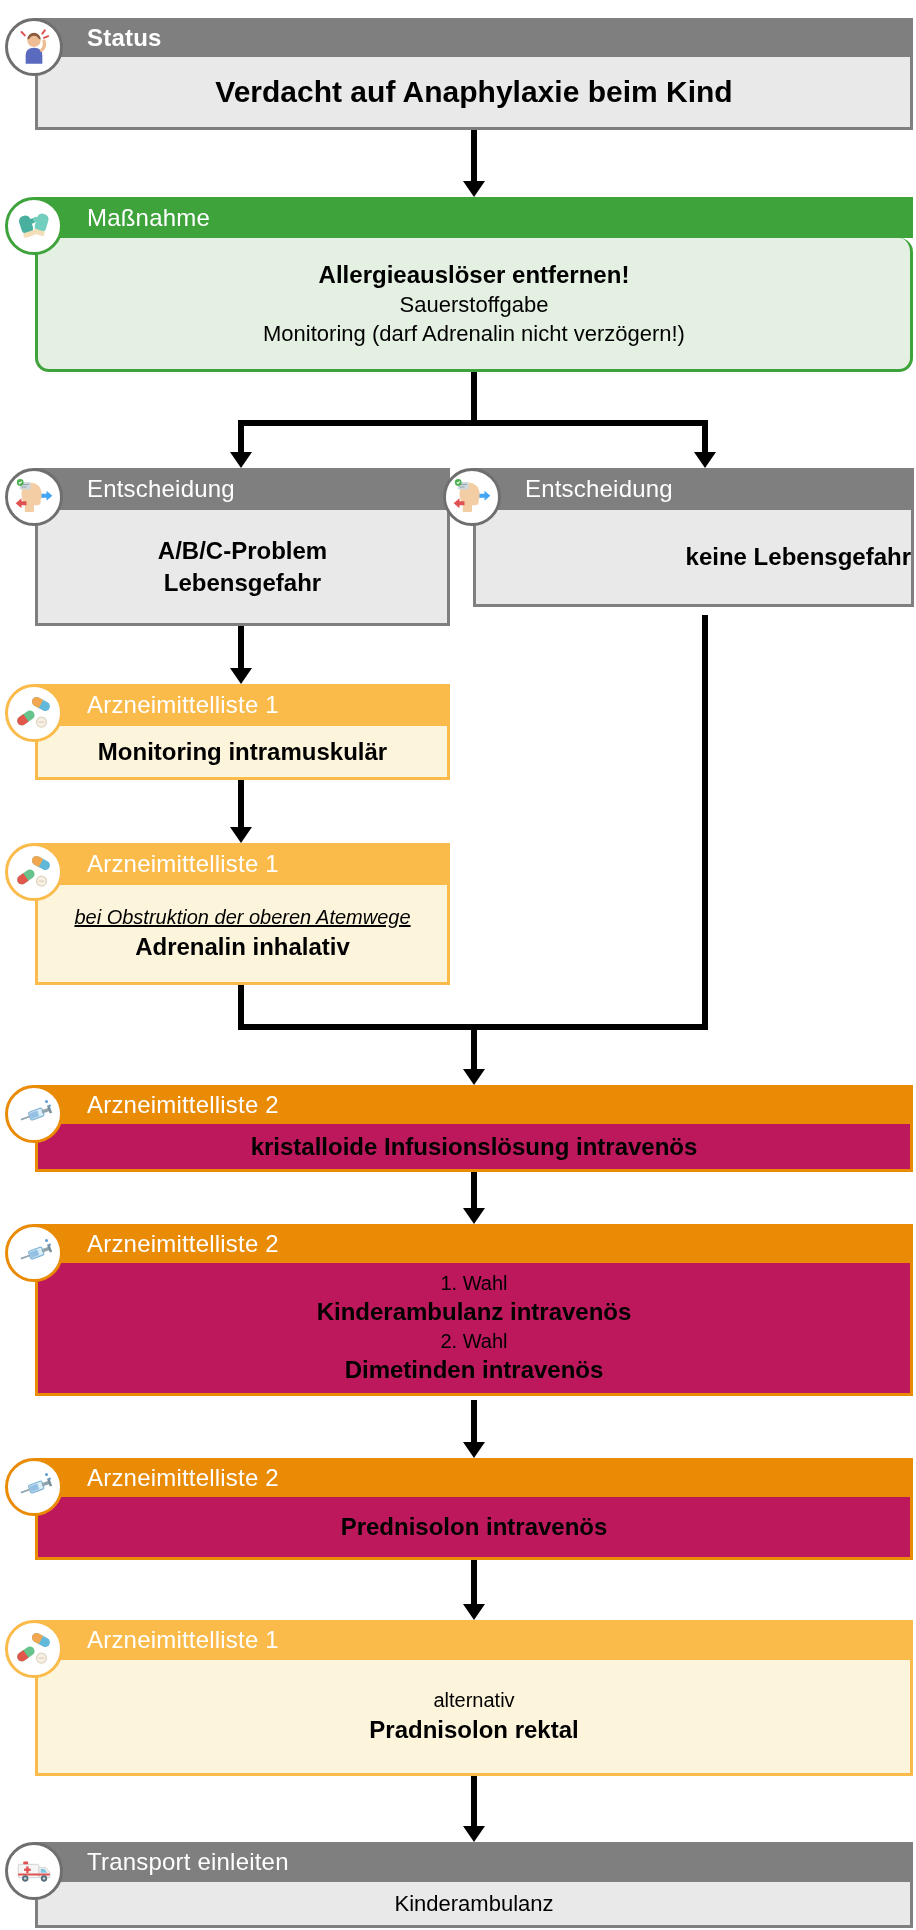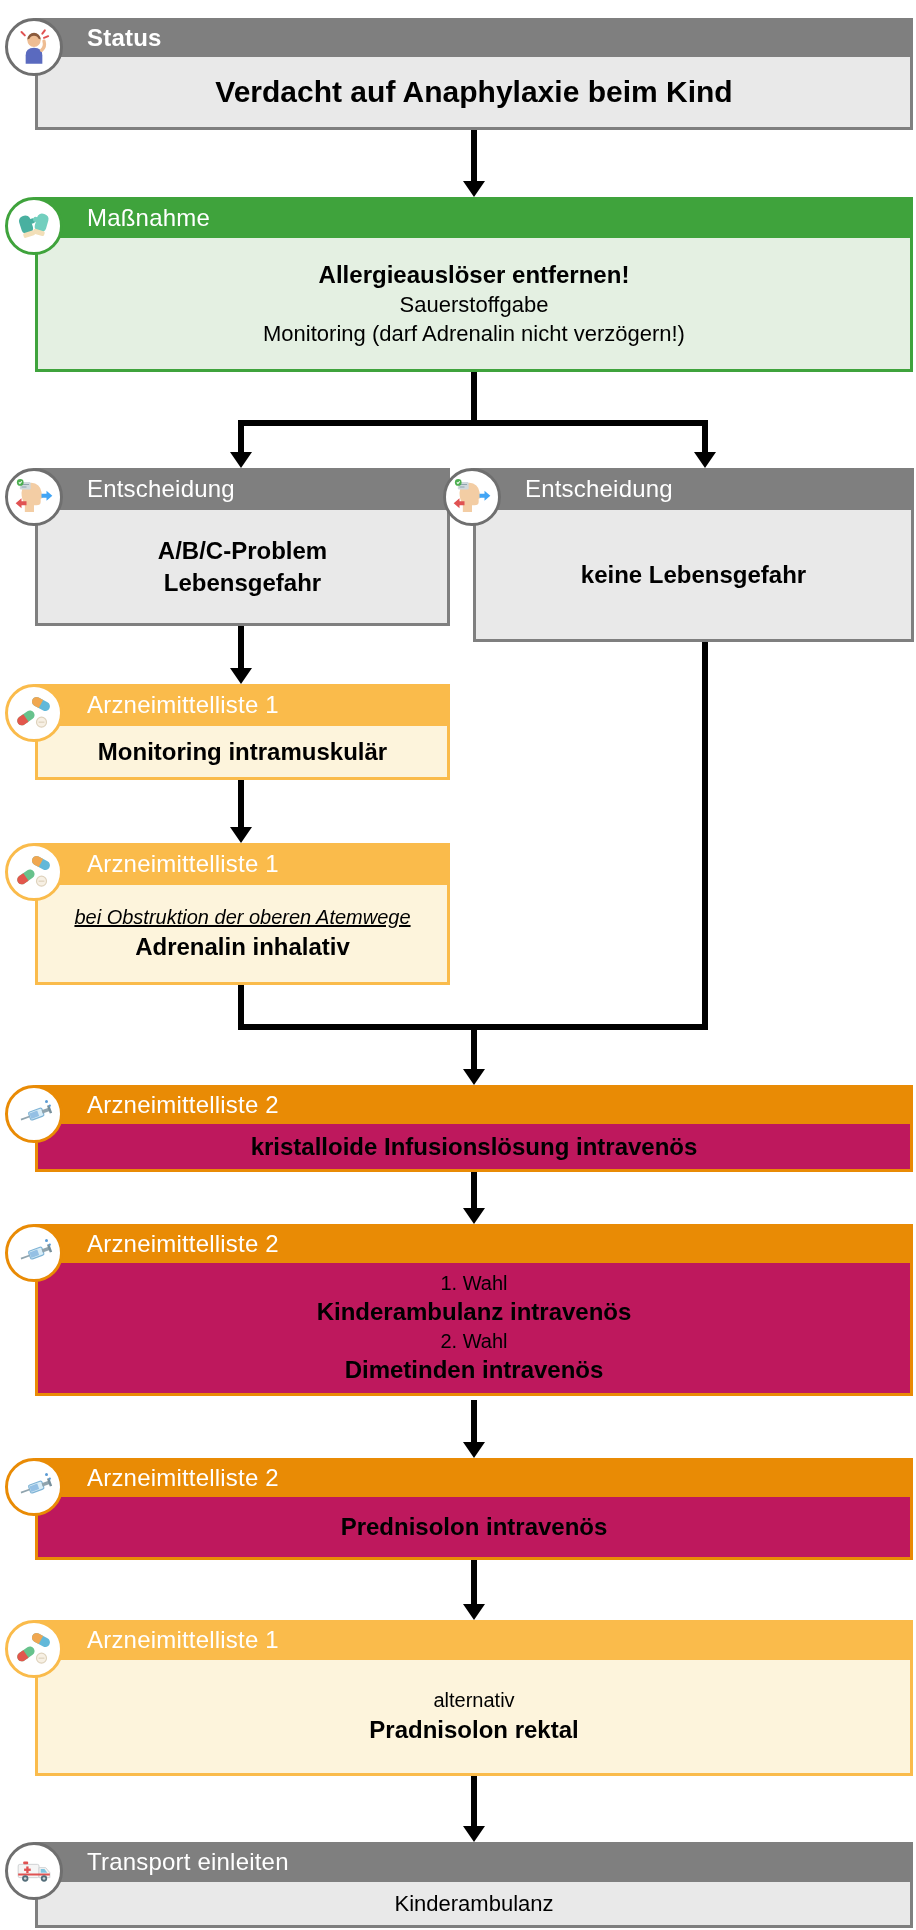--- a/index.html
+++ b/index.html
@@ -17,21 +17,21 @@
   .ln.bold{font-size:24px;font-weight:700;}
   .ln.normal{font-size:22px;font-weight:400;}
   .ln.small{font-size:20px;font-weight:400;}
   .ln.italic-underline{font-size:20px;font-style:italic;text-decoration:underline;font-weight:400;}
 
   
   .gray  .hdr{background:#7f7f7f;}
   .gray  .bod{background:#e9e9e9;border-color:#7f7f7f;}
   .gray  .badge{border-color:#6f6f6f;}
   .green .hdr{background:#3fa33c;}
-  .green .bod{background:#e4f0e2;border-color:#3fa33c;}
+  .green .bod{background:#e4f0e2;border-color:#3fa33c;border-radius:14px;}
   .green .badge{border-color:#3fa33c;}
   .amber .hdr{background:#fabb4b;}
   .amber .bod{background:#fdf4dc;border-color:#fabb4b;}
   .amber .badge{border-color:#fabb4b;}
   .orange .hdr{background:#e98b05;}
   .orange .bod{background:#be185d;border-color:#e98b05;}
   .orange .badge{border-color:#e98b05;}
 
   .badge{position:absolute;left:-30px;width:58px;height:58px;border-radius:50%;
          background:#ffffff;border:3px solid #999;z-index:3;
@@ -156,21 +156,21 @@
         <path d="M9 9 h9 M9 12 h6" stroke="#90a4ae" stroke-width="1.4"></path>
         <circle cx="7.5" cy="6.5" r="4" fill="#4caf50"></circle>
         <path d="M5.8 6.5 l1.3 1.3 2.2-2.6" stroke="#fff" stroke-width="1.3" fill="none"></path>
         <path d="M33 20 h6 v-3.4 l7 5.9 -7 5.9 V25 h-6 Z" fill="#42a5f5"></path>
         <path d="M15 29 h-6 v-3.4 l-7 5.9 7 5.9 V34 h6 Z" fill="#e05252"></path>
       </svg>
     </div>
     <div class="hdr" style="height:42px;">
         <span>Entscheidung</span>
       </div>
-    <div class="bod" style="height:132px;">
+    <div class="bod" style="height:97px;align-items:flex-end;">
       <div class="ln bold">keine Lebensgefahr</div>
     </div>
   </div>
 
   <div class="node amber" style="left:35px;top:684px;width:415px;">
     <div class="badge">
       <svg viewBox="0 0 48 48">
         <g transform="rotate(-35 15 30)">
           <rect x="3" y="24" width="23" height="11" rx="5.5" fill="#67c28c"></rect>
           <path d="M8.5 24 a5.5 5.5 0 0 0-5.5 5.5 a5.5 5.5 0 0 0 5.5 5.5 h6 v-11 Z" fill="#e2574c"></path>

